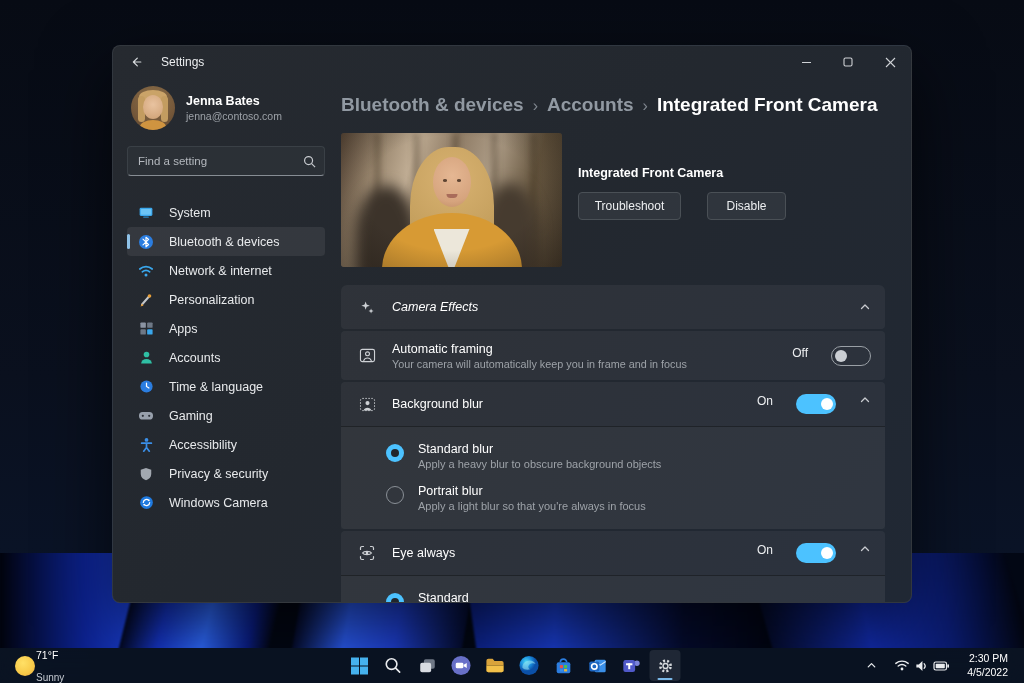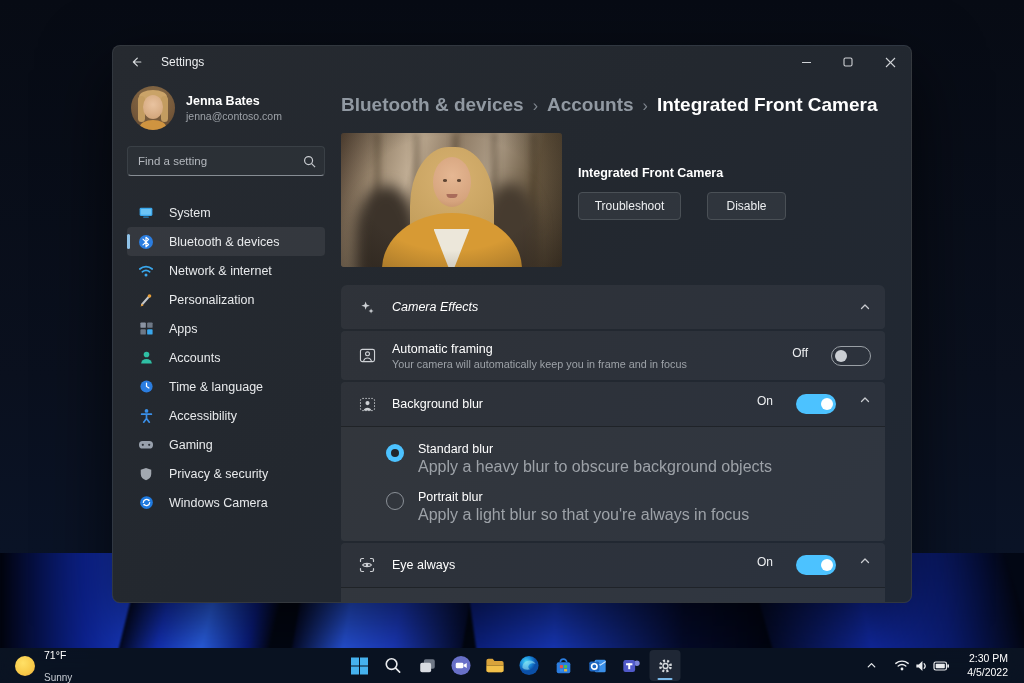--- a/index.html
+++ b/index.html
@@ -129,27 +129,27 @@
 
   .subarea { background:rgba(255,255,255,.018); border-top:1px solid rgba(0,0,0,.35);
     padding:8px 16px 10px 45px; }
   .option { display:flex; gap:14px; padding:7px 0; cursor:pointer; align-items:flex-start; }
   .radio { width:18px; height:18px; border-radius:50%; flex:0 0 18px; margin-top:2px; position:relative; }
   .radio.off { border:1px solid #8a9097; }
   .radio.onr { background:#4cc2ff; }
   .radio.onr::after { content:""; position:absolute; left:5px; top:5px; width:8px; height:8px;
     border-radius:50%; background:#21262c; }
   .opt-title { font-size:12.5px; color:#fff; }
-  .opt-desc { font-size:16px; color:#9da2a8; margin-top:2px; }
+  .opt-desc { font-size:11px; color:#9da2a8; margin-top:2px; }
 
   
   .taskbar { position:absolute; left:0; right:0; bottom:0; height:35px;
     background:rgba(10,19,34,.88); backdrop-filter:blur(10px); display:flex; align-items:center; }
   .weather { position:absolute; left:4px; top:2px; bottom:2px; display:flex; align-items:center;
-    gap:9px; padding:0 11px; border-radius:4px; cursor:pointer; }
+    gap:1px; padding:0 11px; border-radius:4px; cursor:pointer; }
   .sun { width:20px; height:20px; border-radius:50%;
     background:radial-gradient(circle at 40% 35%,#ffe066 0%,#f7c948 60%,#eda53a 100%); }
   .weather-temp { font-size:10.5px; color:#fff; }
   .weather-cond { font-size:10px; color:#c5cad2; margin-top:11px; }
   .tb-center { position:absolute; left:50%; top:2px; transform:translateX(-50%); display:flex; gap:3px; }
   .tb-btn { width:31px; height:31px; border-radius:4px; display:flex; align-items:center;
     justify-content:center; cursor:pointer; position:relative; }
   .tb-btn.active { background:rgba(255,255,255,.09); }
   .tb-btn.active::after { content:""; position:absolute; bottom:1px; left:8px; width:15px; height:2.5px;
     border-radius:2px; background:#7ab8e8; }
@@ -291,36 +291,36 @@
             <span class="ni-icon">
                 <svg width="15" height="15" viewBox="0 0 16 16">
                   <circle cx="8" cy="8" r="6.5" fill="#2b7de0"></circle>
                   <path d="M8 4.3 V8 L10.6 9.6" fill="none" stroke="#fff" stroke-width="1.3" stroke-linecap="round"></path>
                 </svg>
               </span>
             <span class="ni-label">Time &amp; language</span>
           </div>
           <div class="nav-item">
             <span class="ni-icon">
-                <svg width="15" height="16" viewBox="0 0 16 16">
-                  <circle cx="8" cy="2.6" r="2" fill="#3a8fe8"></circle>
-                  <path d="M2.8 6 h10.4 M8 6 v4.6 M8 10.6 l-3 4 M8 10.6 l3 4" fill="none" stroke="#3a8fe8" stroke-width="1.8" stroke-linecap="round"></path>
-                </svg>
-              </span>
-            <span class="ni-label">Accessibility</span>
-          </div>
-          <div class="nav-item">
-            <span class="ni-icon">
                 <svg width="16" height="12" viewBox="0 0 16 12">
                   <rect x="1" y="2" width="14" height="7.5" rx="3.6" fill="#98a0ac"></rect>
                   <circle cx="4.8" cy="5.8" r="1.1" fill="#2b3038"></circle>
                   <circle cx="11.2" cy="5.8" r="1.1" fill="#2b3038"></circle>
                 </svg>
               </span>
             <span class="ni-label">Gaming</span>
+          </div>
+          <div class="nav-item">
+            <span class="ni-icon">
+                <svg width="15" height="16" viewBox="0 0 16 16">
+                  <circle cx="8" cy="2.6" r="2" fill="#3a8fe8"></circle>
+                  <path d="M2.8 6 h10.4 M8 6 v4.6 M8 10.6 l-3 4 M8 10.6 l3 4" fill="none" stroke="#3a8fe8" stroke-width="1.8" stroke-linecap="round"></path>
+                </svg>
+              </span>
+            <span class="ni-label">Accessibility</span>
           </div>
           <div class="nav-item">
             <span class="ni-icon">
                 <svg width="14" height="16" viewBox="0 0 16 16">
                   <path d="M8 1 L14 3.2 V8 c0 3.6-2.6 6-6 7 C4.6 14 2 11.6 2 8 V3.2 Z" fill="#a2a8b0"></path>
                 </svg>
               </span>
             <span class="ni-label">Privacy &amp; security</span>
           </div>
           <div class="nav-item">

